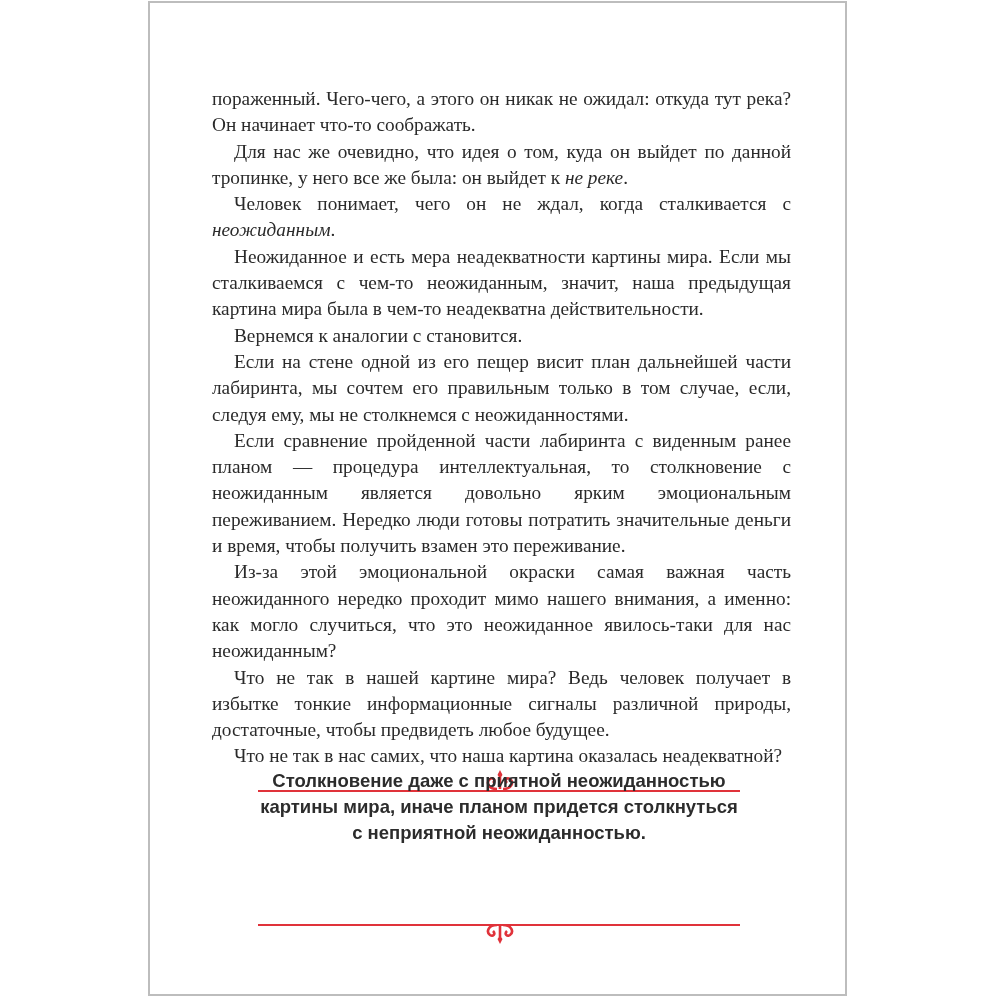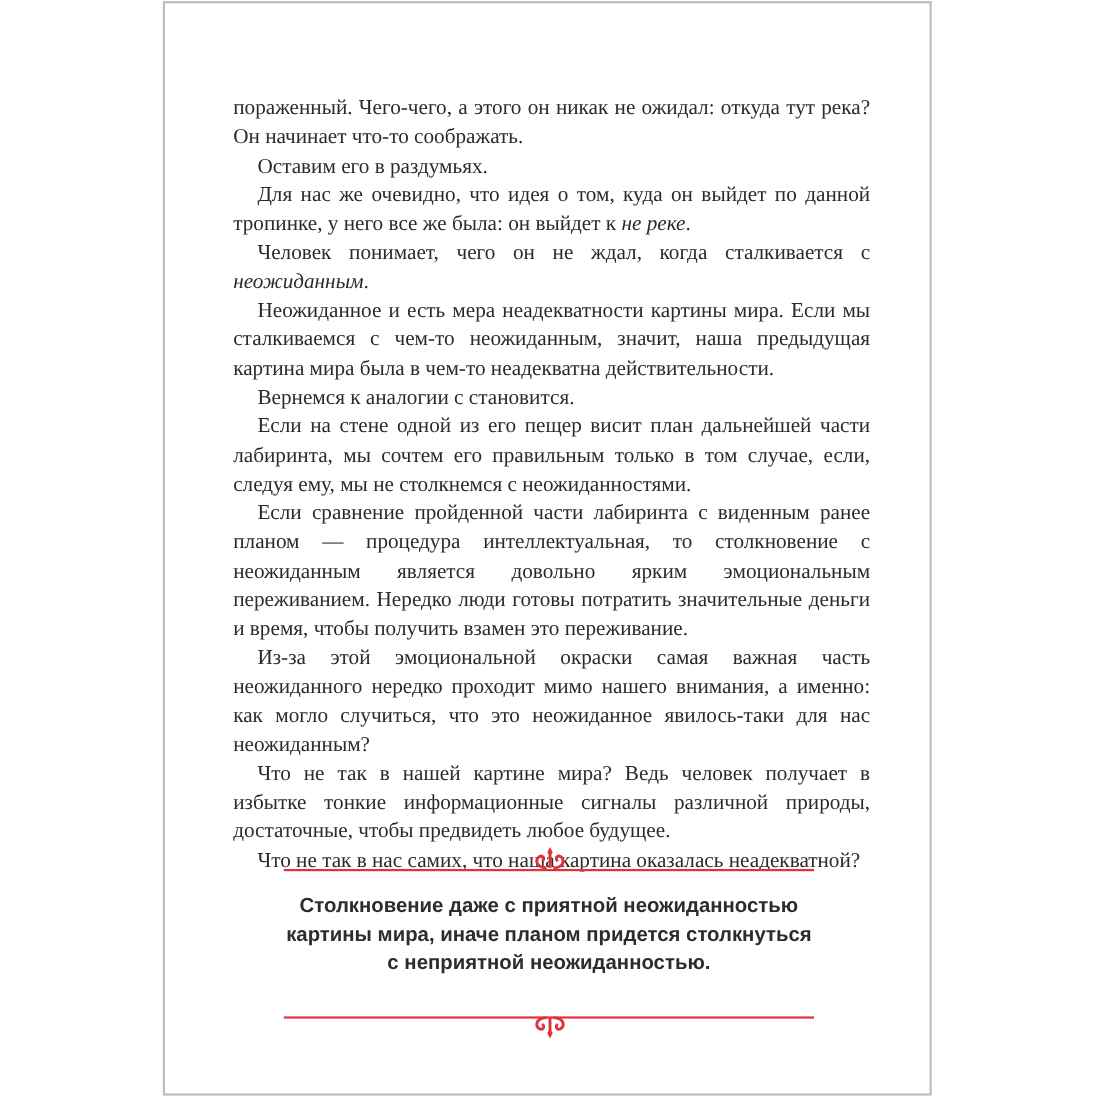--- a/index.html
+++ b/index.html
@@ -17,35 +17,34 @@
     .body-text p { margin: 0; text-align: justify; text-indent: 22px; }
     .body-text p.first { text-indent: 0; font-family: Liberation Serif, serif; }
     .body-text em { font-style: italic; font-weight: normal; }
     .ornament-line {
       position: absolute; left: 258px; width: 482px; height: 2px; background: #e0323a;
     }
     .ornament {
       position: absolute; width: 40px; height: 20px; left: 480px;
     }
     .quote {
-      position: absolute; left: 258px; top: 810px; width: 482px;
+      position: absolute; left: 258px; top: 768px; width: 482px;
       font-family: "Liberation Sans", "DejaVu Sans", sans-serif;
       font-weight: bold; font-size: 18.5px; line-height: 26px; color: #2c2c2c;
       text-align: center;
     }
     .quote span { display: block; }
   </style>
 </head>
 <body>
 
 <div class="page"></div>
 
 <div class="body-text" id="body-text">
     <p class="first"><span>пораженный. Чего-чего, а этого он никак не ожидал: откуда тут река? Он начинает что-то соображать.</span></p>
-    <p><span>Оставим его в раздумьях.</span></p>
     <p><span>Для нас же очевидно, что идея о том, куда он выйдет по данной тропинке, у него все же была: он выйдет к </span><em>не реке</em><span>.</span></p>
     <p><span>Человек понимает, чего он не ждал, когда сталкивается с </span><em>неожиданным</em><span>.</span></p>
     <p><span>Неожиданное и есть мера неадекватности картины мира. Если мы сталкиваемся с чем-то неожиданным, значит, наша предыдущая картина мира была в чем-то неадекватна действительности.</span></p>
     <p><span>Вернемся к аналогии с становится.</span></p>
     <p><span>Если на стене одной из его пещер висит план дальнейшей части лабиринта, мы сочтем его правильным только в том случае, если, следуя ему, мы не столкнемся с неожиданностями.</span></p>
     <p><span>Если сравнение пройденной части лабиринта с виденным ранее планом — процедура интеллектуальная, то столкновение с неожиданным является довольно ярким эмоциональным переживанием. Нередко люди готовы потратить значительные деньги и время, чтобы получить взамен это переживание.</span></p>
     <p><span>Из-за этой эмоциональной окраски самая важная часть неожиданного нередко проходит мимо нашего внимания, а именно: как могло случиться, что это неожиданное явилось-таки для нас неожиданным?</span></p>
     <p><span>Что не так в нашей картине мира? Ведь человек получает в избытке тонкие информационные сигналы различной природы, достаточные, чтобы предвидеть любое будущее.</span></p>
     <p><span>Что не так в нас самих, что наша картина оказалась неадекватной?</span></p>
   </div>

